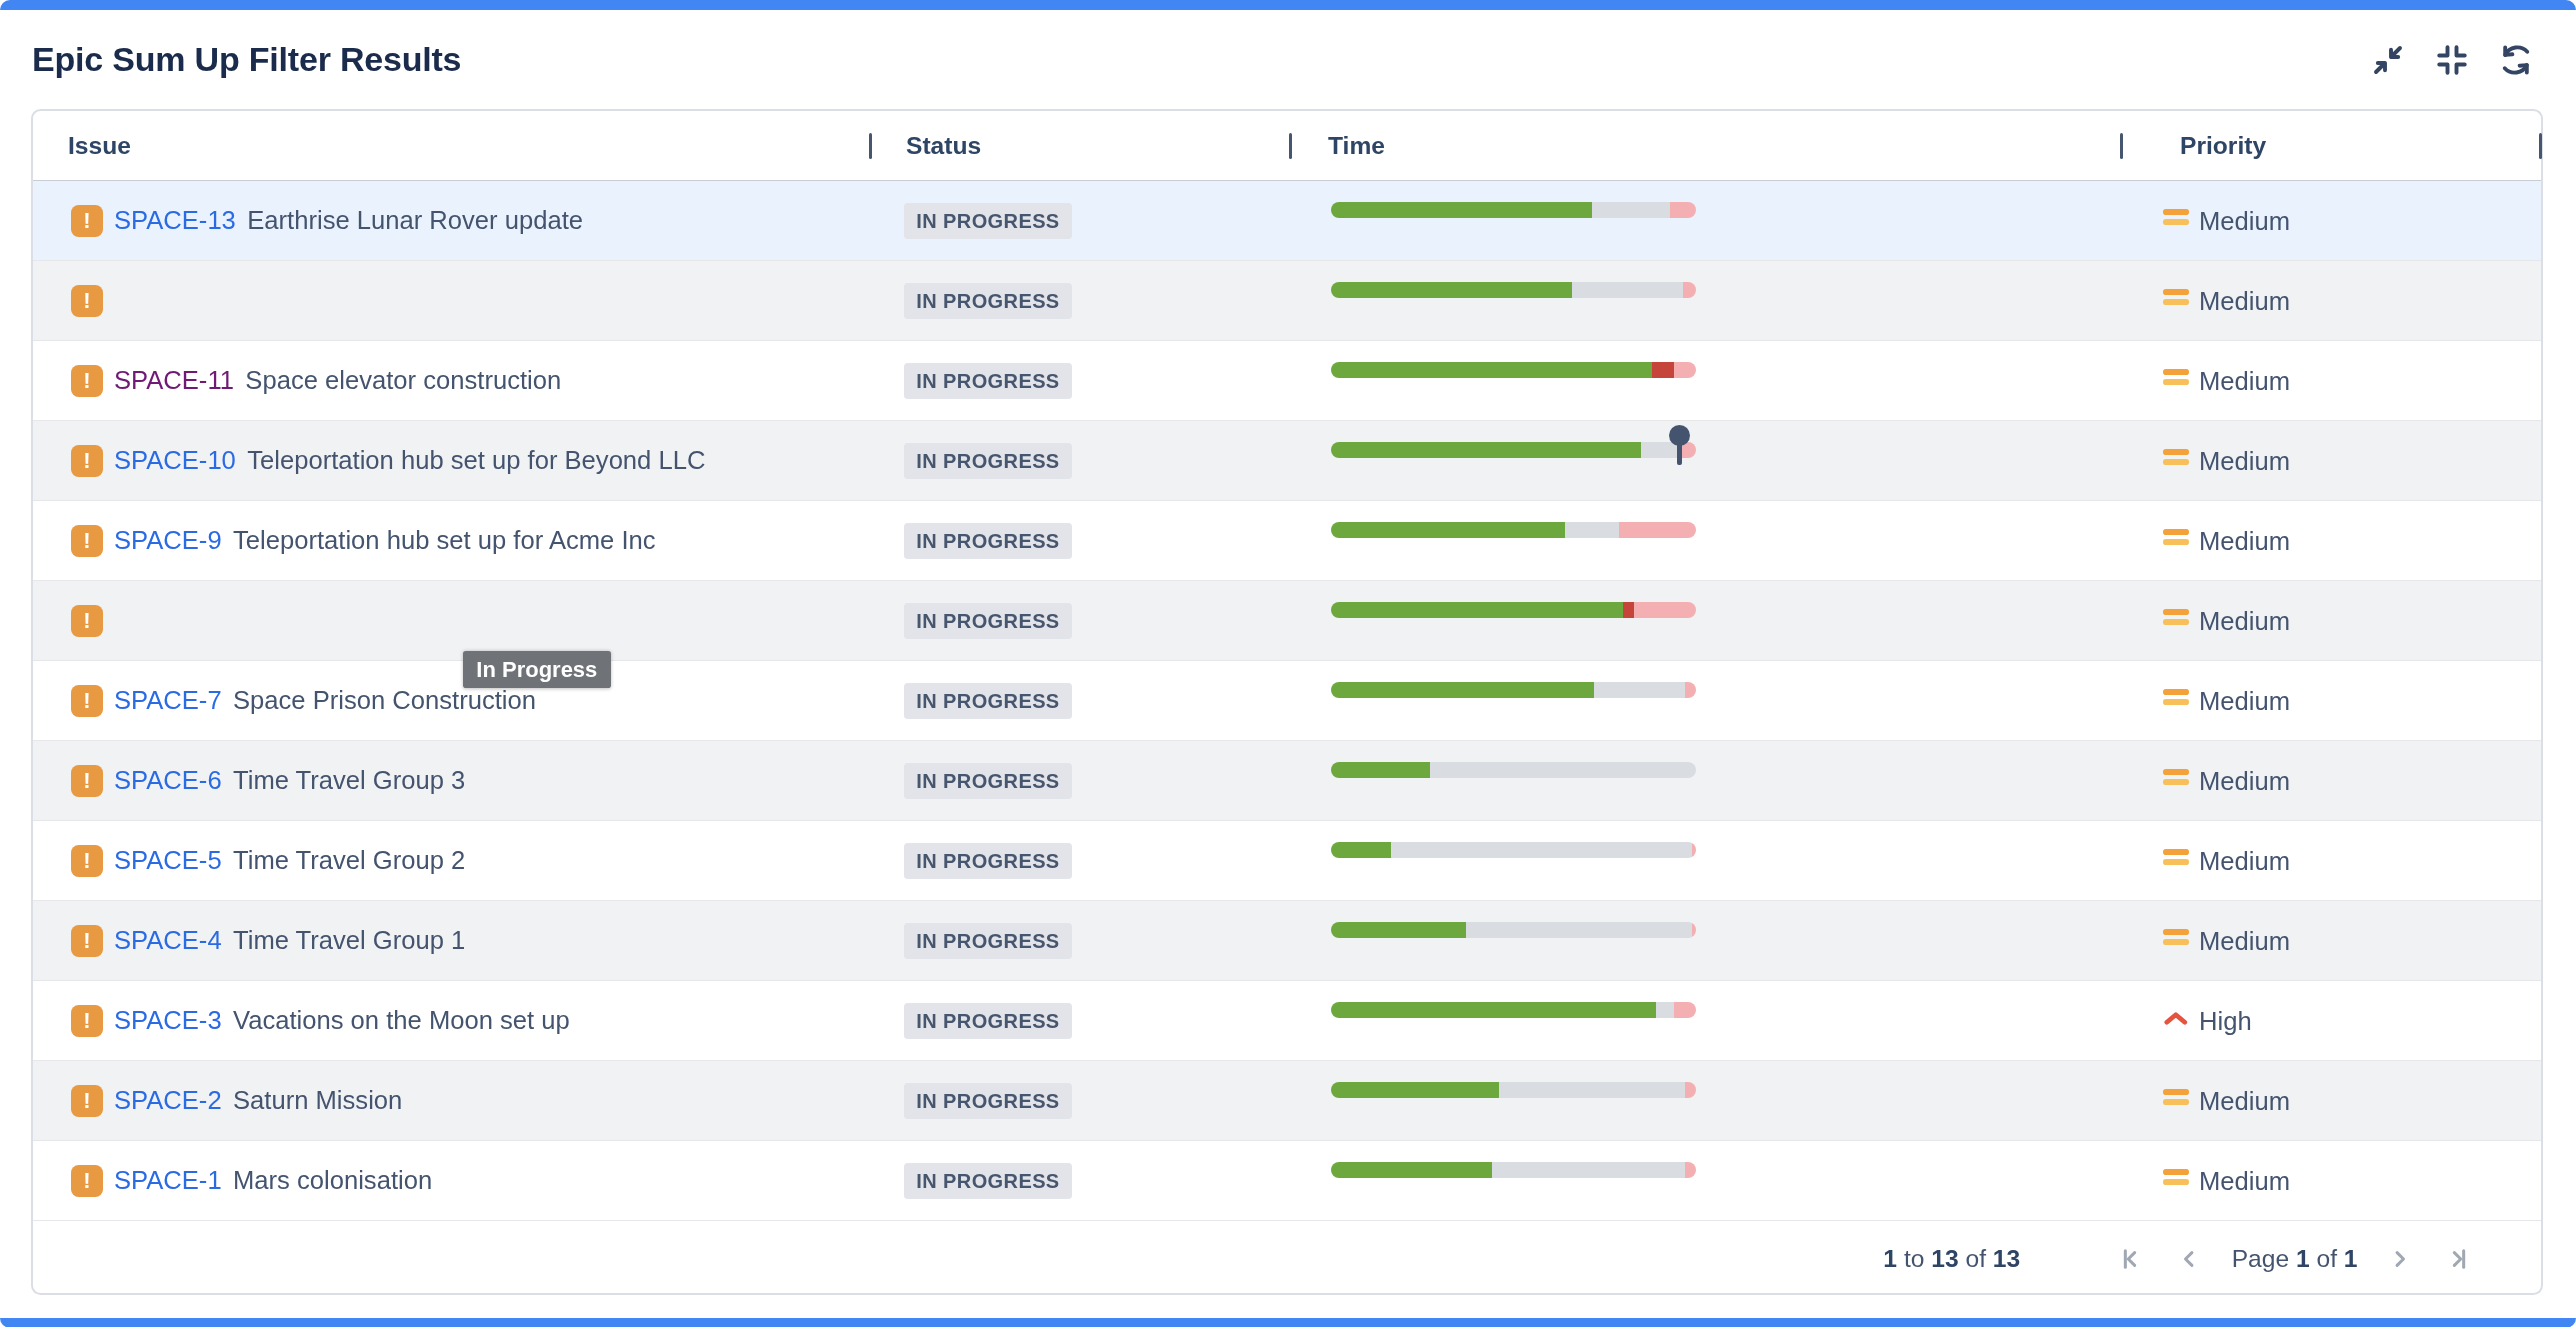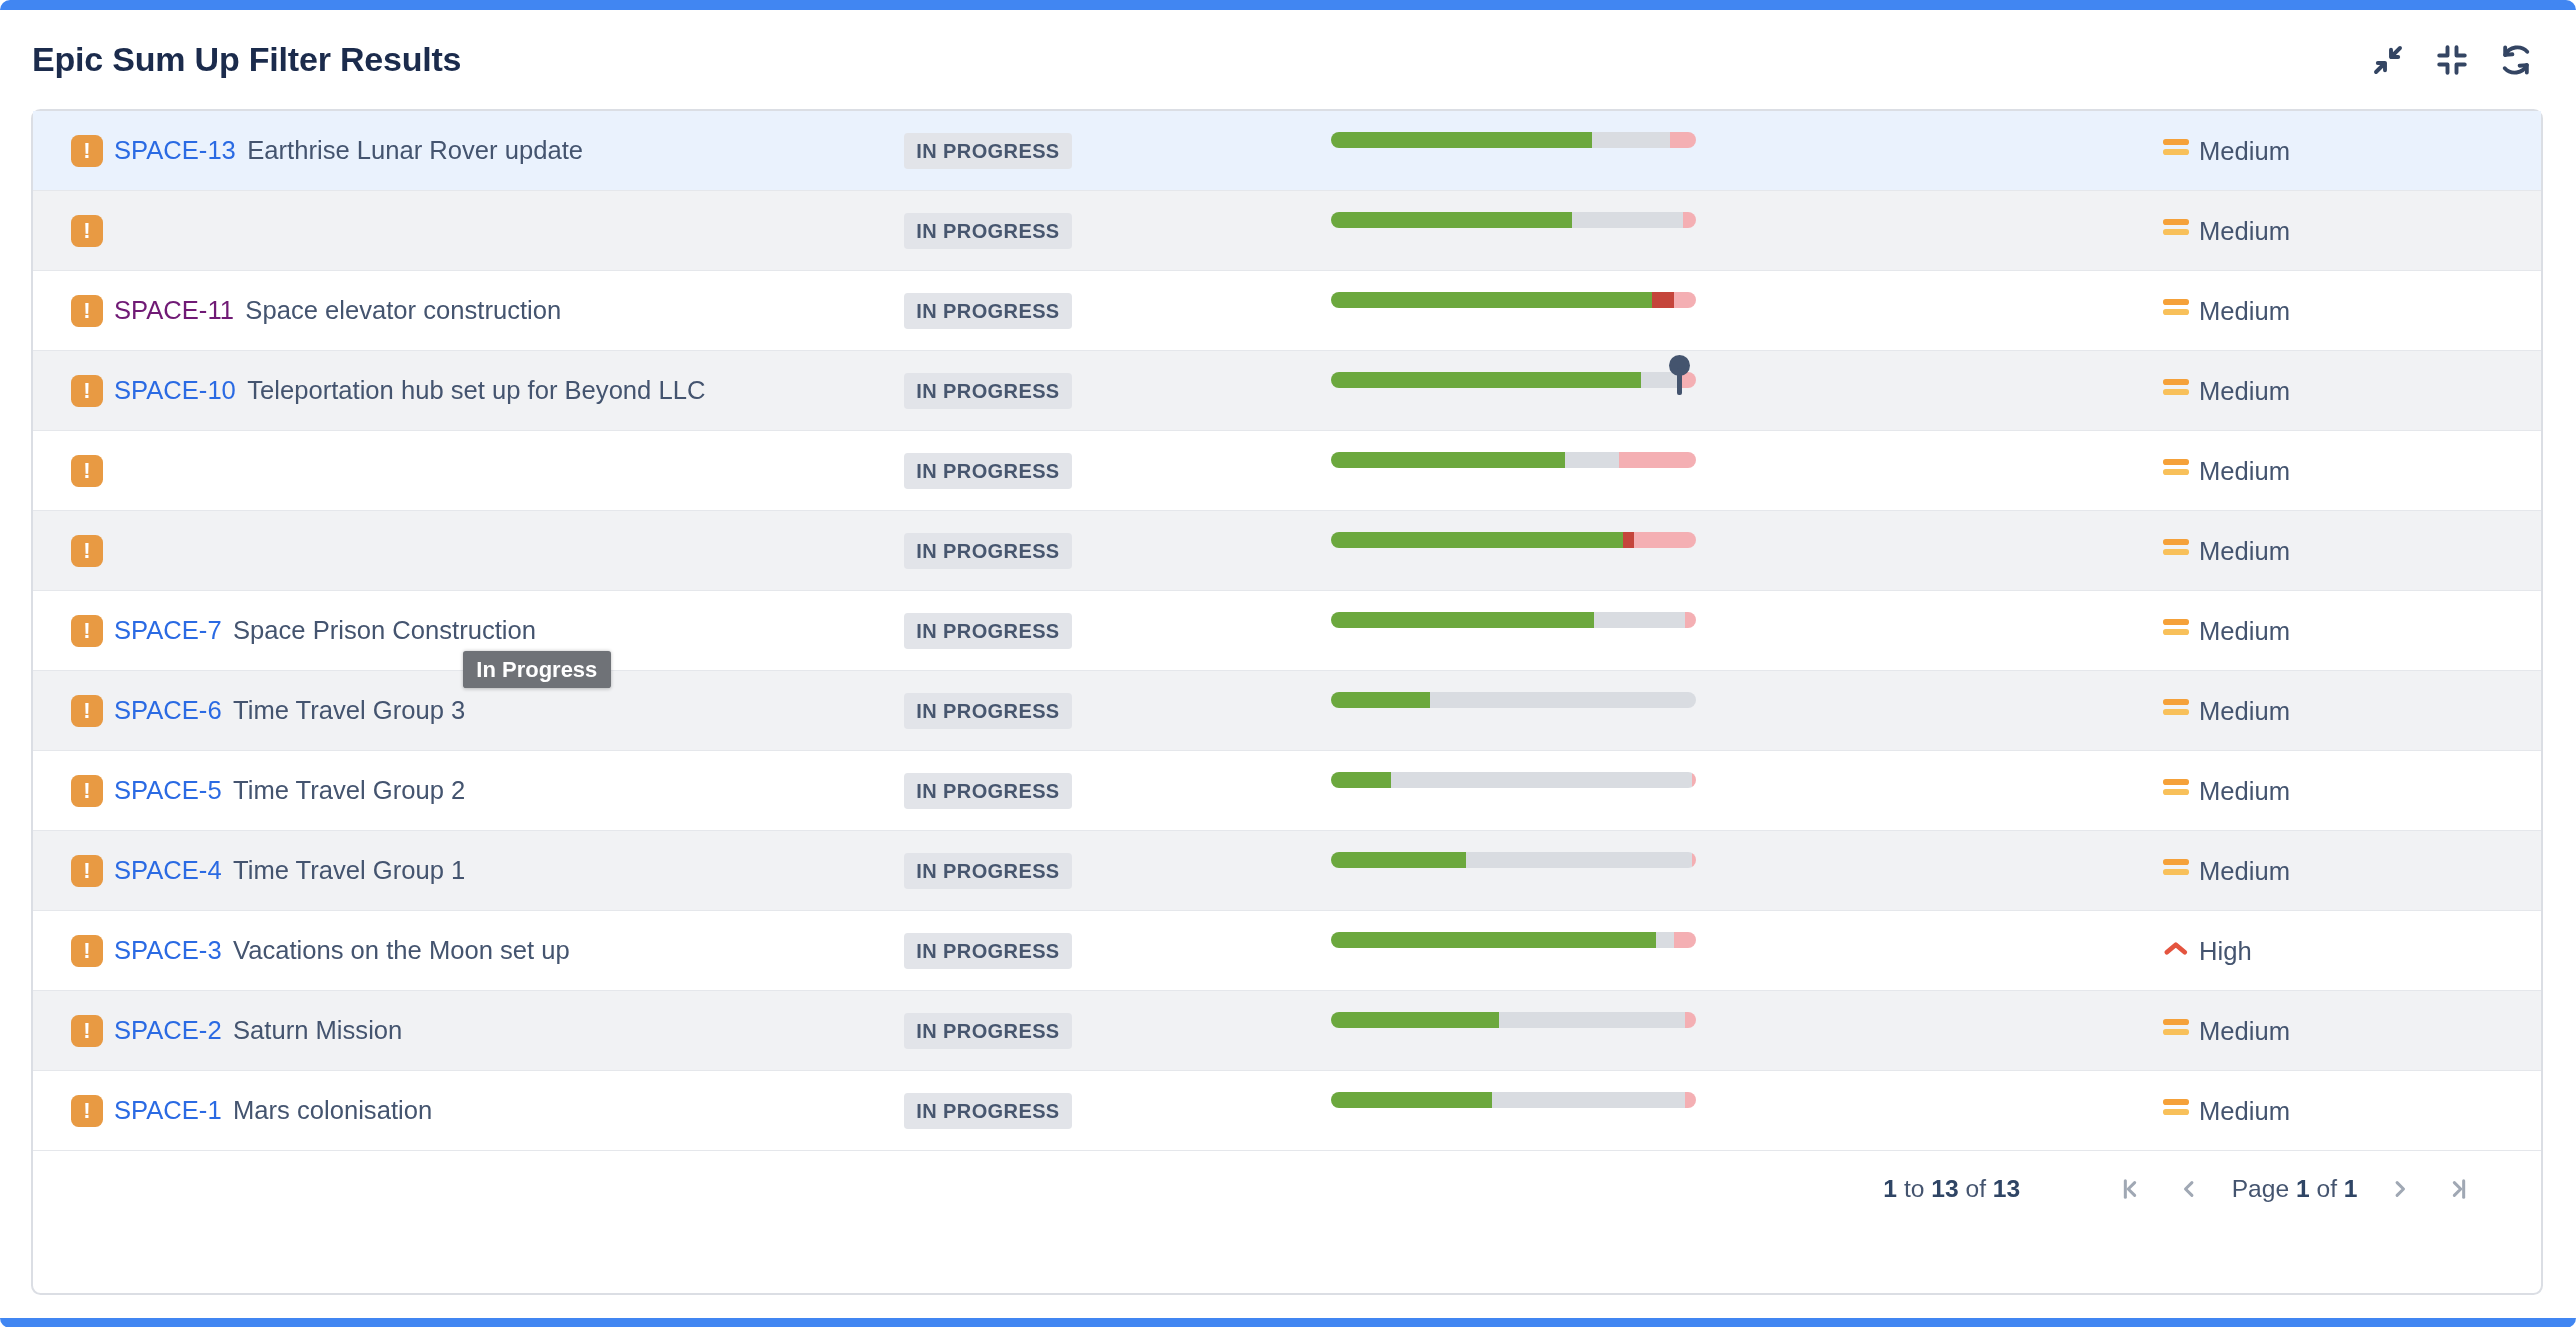--- a/index.html
+++ b/index.html
@@ -75,20 +75,30 @@
     <svg width="36" height="36" viewBox="0 0 24 24">
       <path d="M19.5 6.5 A 9 9 0 0 0 4.8 8.6"></path>
       <path d="M4.8 3.6 L4.8 8.6 L9.6 8.2"></path>
       <path d="M4.5 17.5 A 9 9 0 0 0 19.2 15.4"></path>
       <path d="M19.2 20.4 L19.2 15.4 L14.4 15.8"></path>
     </svg>
   </div>
 </div>
 
 <div class="card">
+  <div class="thead">
+    <div class="th" style="left:35px">Issue</div>
+    <div class="th" style="left:873px">Status</div>
+    <div class="th" style="left:1295px">Time</div>
+    <div class="th" style="left:2147px">Priority</div>
+    <div class="th-sep" style="left:836px"></div>
+    <div class="th-sep" style="left:1256px"></div>
+    <div class="th-sep" style="left:2087px"></div>
+    <div class="th-sep" style="left:2506px"></div>
+  </div>
 
   <div id="rows">
       <div class="row hl">
     <div class="epic-icon" style="background: rgb(232, 154, 67);">!</div>
     <div class="issue-line">
       <span class="issue-key" style="color: rgb(42, 106, 227);">SPACE-13</span><span class="issue-summary">Earthrise Lunar Rover update</span>
     </div>
     <div class="badge" style="background: rgb(226, 228, 233); color: rgb(71, 86, 111);">IN PROGRESS</div>
     <div class="bar">
           <div class="seg" style="width: 71.5%; background: rgb(108, 168, 62);"></div>
@@ -148,20 +158,23 @@
           <div class="head" style="background: rgb(68, 84, 110);"></div>
           <div class="stem" style="background: rgb(68, 84, 110);"></div>
         </div>
         <div class="prio-icon">
           <div class="prio-eq" style="background:#F5A139"></div>
           <div class="prio-eq" style="background:#F8C05A"></div>
         </div>
       </div>
       <div class="row">
     <div class="epic-icon" style="background: rgb(232, 154, 67);">!</div>
+    <div class="issue-line">
+      <span class="issue-key" style="color: rgb(42, 106, 227);">SPACE-9</span><span class="issue-summary">Teleportation hub set up for Acme Inc</span>
+    </div>
     <div class="badge" style="background: rgb(226, 228, 233); color: rgb(71, 86, 111);">IN PROGRESS</div>
     <div class="bar">
           <div class="seg" style="width: 64%; background: rgb(108, 168, 62);"></div>
           <div class="seg" style="width: 15%; background: rgb(217, 220, 225);"></div>
           <div class="seg" style="width: 21%; background: rgb(244, 175, 179);"></div>
         </div>
     <div class="prio-text">Medium</div>
   <div class="prio-icon">
           <div class="prio-eq" style="background:#F5A139"></div>
           <div class="prio-eq" style="background:#F8C05A"></div>

